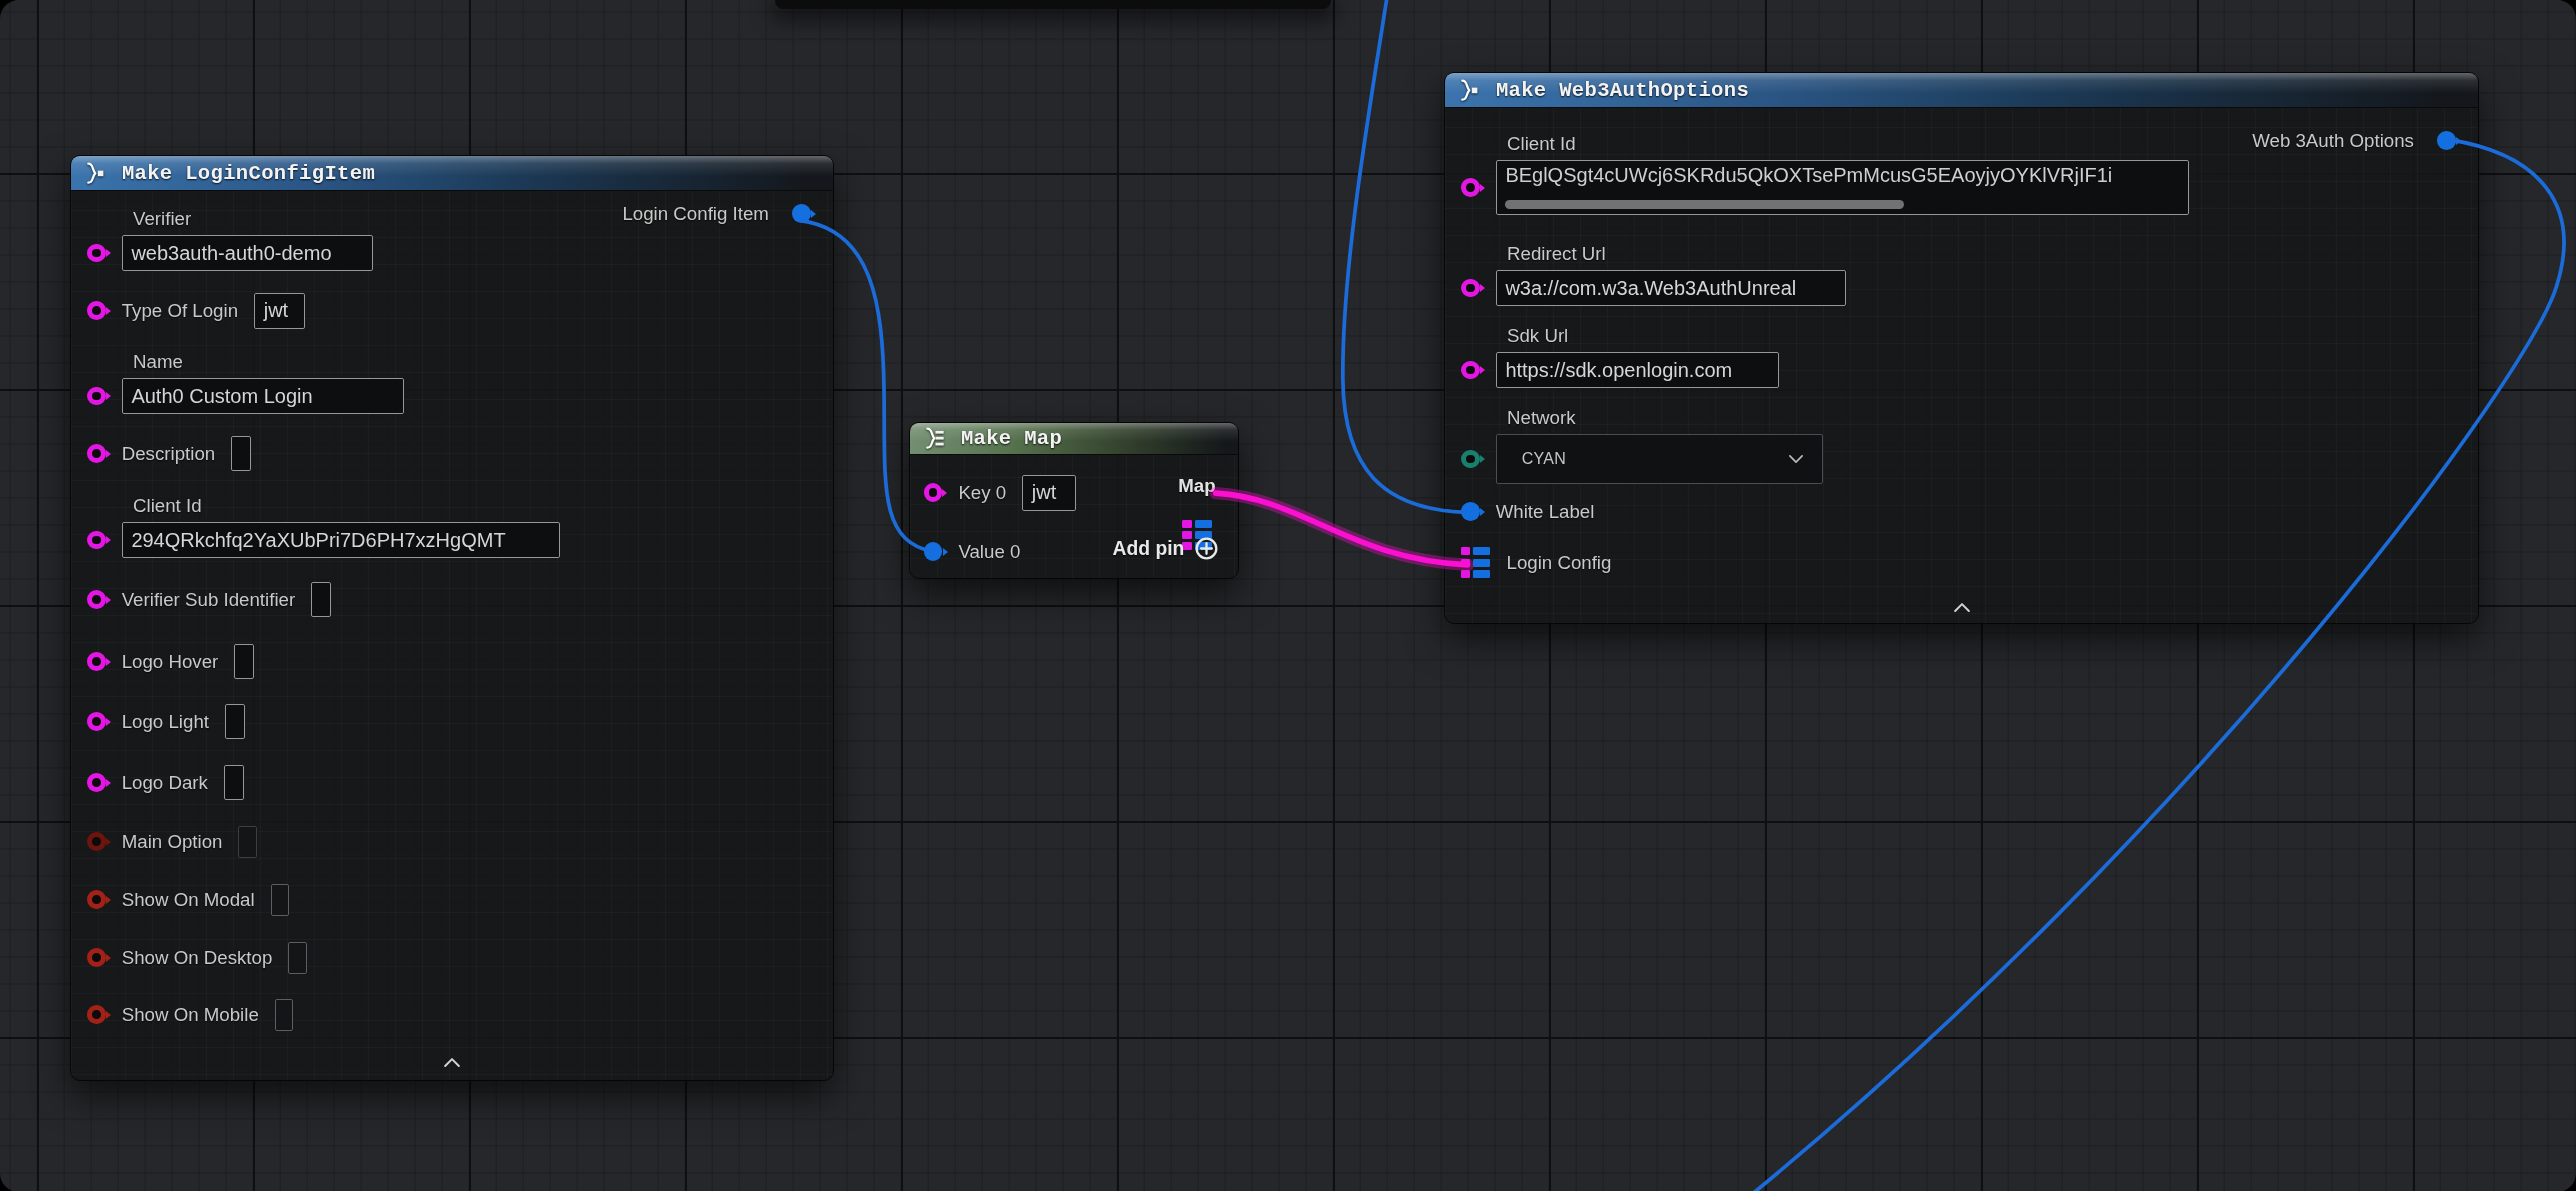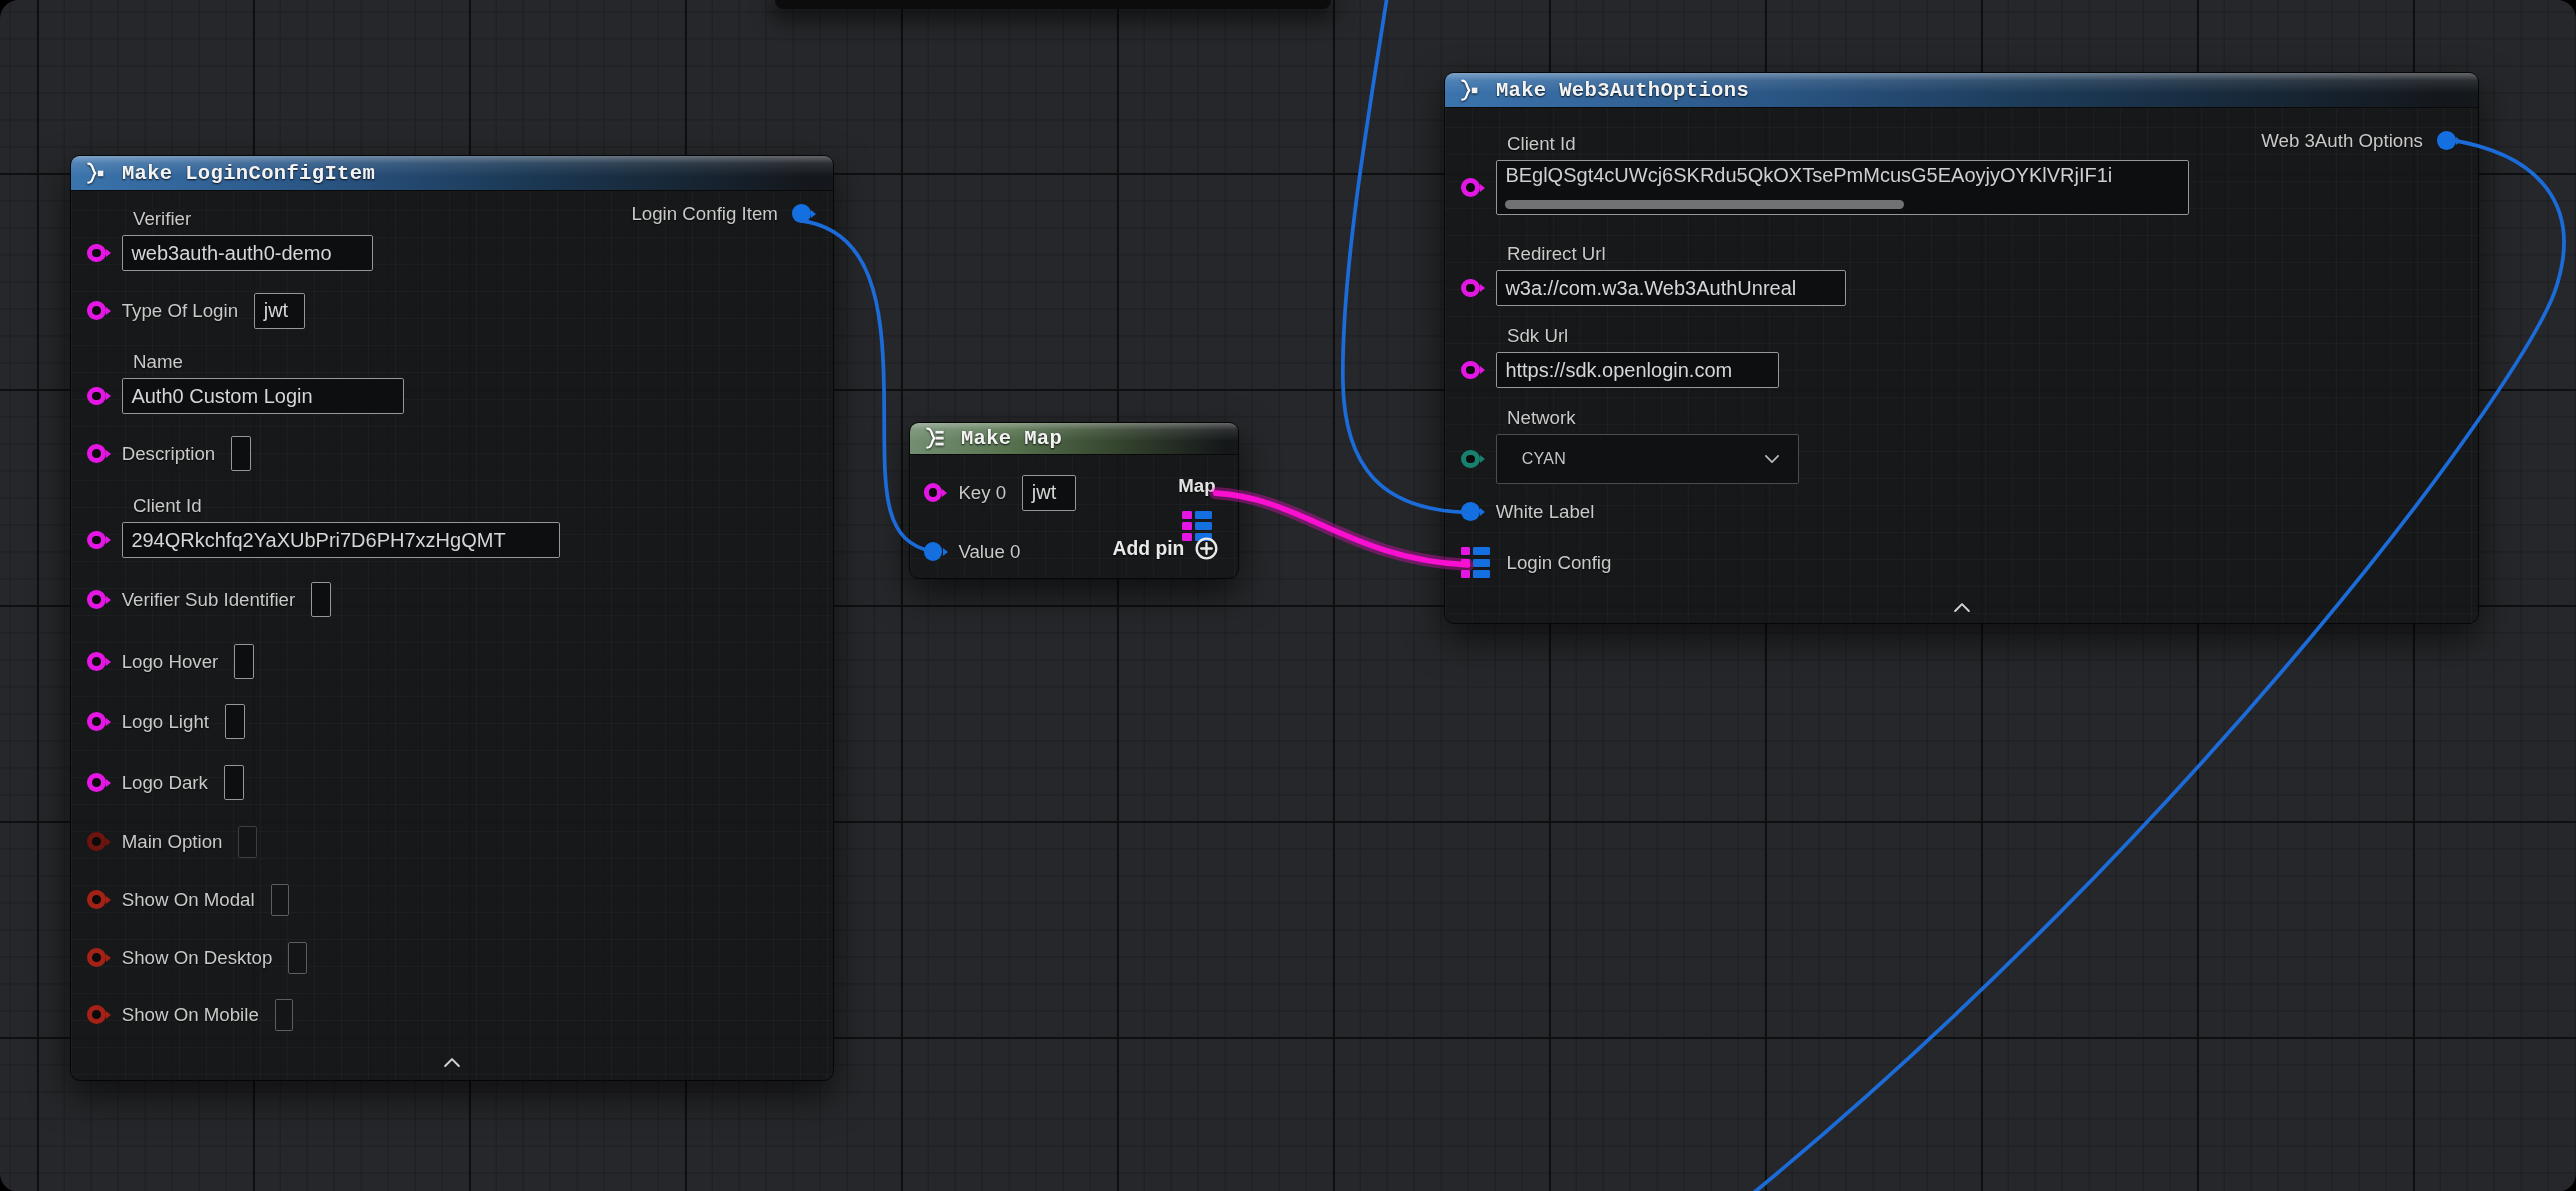--- a/index.html
+++ b/index.html
@@ -72,21 +72,21 @@
   .pin.solid::after{left:calc(100% + 0.6px);}
 
   .mapicon{display:grid;grid-template-columns:9.4px 17px;grid-auto-rows:8px;gap:3.1px;flex:none;}
   .mapicon i{display:block;border-radius:1.2px;}
   .mapicon i.k{background:#e316e3;}
   .mapicon i.v{background:#1470e0;}
 
   
   .irow,.prow{display:flex;align-items:center;gap:16px;}
   .irow{position:absolute;left:16px;height:35px;}
-  .orow{position:absolute;right:22.4px;display:flex;align-items:center;gap:14px;height:35px;}
+  .orow{position:absolute;right:22.4px;display:flex;align-items:center;gap:23px;height:35px;}
   .field{position:absolute;left:16px;}
   .flabel{margin-left:46px;margin-bottom:5px;}
   .plabel,.flabel{color:#c9c9c9;font-size:18.7px;white-space:nowrap;text-shadow:0 1.2px 1.2px rgba(0,0,0,.7);}
 
   .tin{
     background:#0d0e10;border:1.9px solid #97979a;border-radius:1.9px;
     color:#d6d6d6;font-size:20px;padding:3.7px 8.7px;height:36px;
     display:flex;align-items:center;white-space:nowrap;overflow:hidden;
   }
   .tin.sm{width:20px;height:35px;padding:0;}
@@ -95,21 +95,21 @@
 
   .bigtin{
     background:#0d0e10;border:1.9px solid #97979a;border-radius:1.9px;
     width:693px;height:55px;padding:2.5px 8.7px 5px 8.7px;
     display:flex;flex-direction:column;justify-content:space-between;overflow:hidden;
   }
   .bigtin .txt{color:#cfcfcf;font-size:20px;white-space:nowrap;overflow:hidden;}
   .scrollbar{width:399px;height:9.4px;background:#717274;border-radius:5px;flex:none;}
 
   .dd{
-    width:303px;height:50px;background:#101113;border:1.9px solid #4c4d50;border-radius:1.9px;
+    width:327px;height:50px;background:#101113;border:1.9px solid #4c4d50;border-radius:1.9px;
     display:flex;align-items:center;justify-content:space-between;padding:0 17.5px 0 25px;
   }
   .dd span{color:#c6c6c6;font-size:16px;letter-spacing:0.3px;}
 
   .chev{position:absolute;left:50%;transform:translateX(-50%);cursor:pointer;}
   .addpin{position:absolute;display:flex;align-items:center;gap:10px;color:#e9e9e9;font-size:19.3px;font-weight:bold;text-shadow:0 1.2px 1.2px rgba(0,0,0,.7);}
 
   .wires{position:absolute;inset:0;pointer-events:none;}
   .offshadow{
     position:absolute;left:775px;top:0;width:556px;height:9.4px;background:#0c0c0d;

